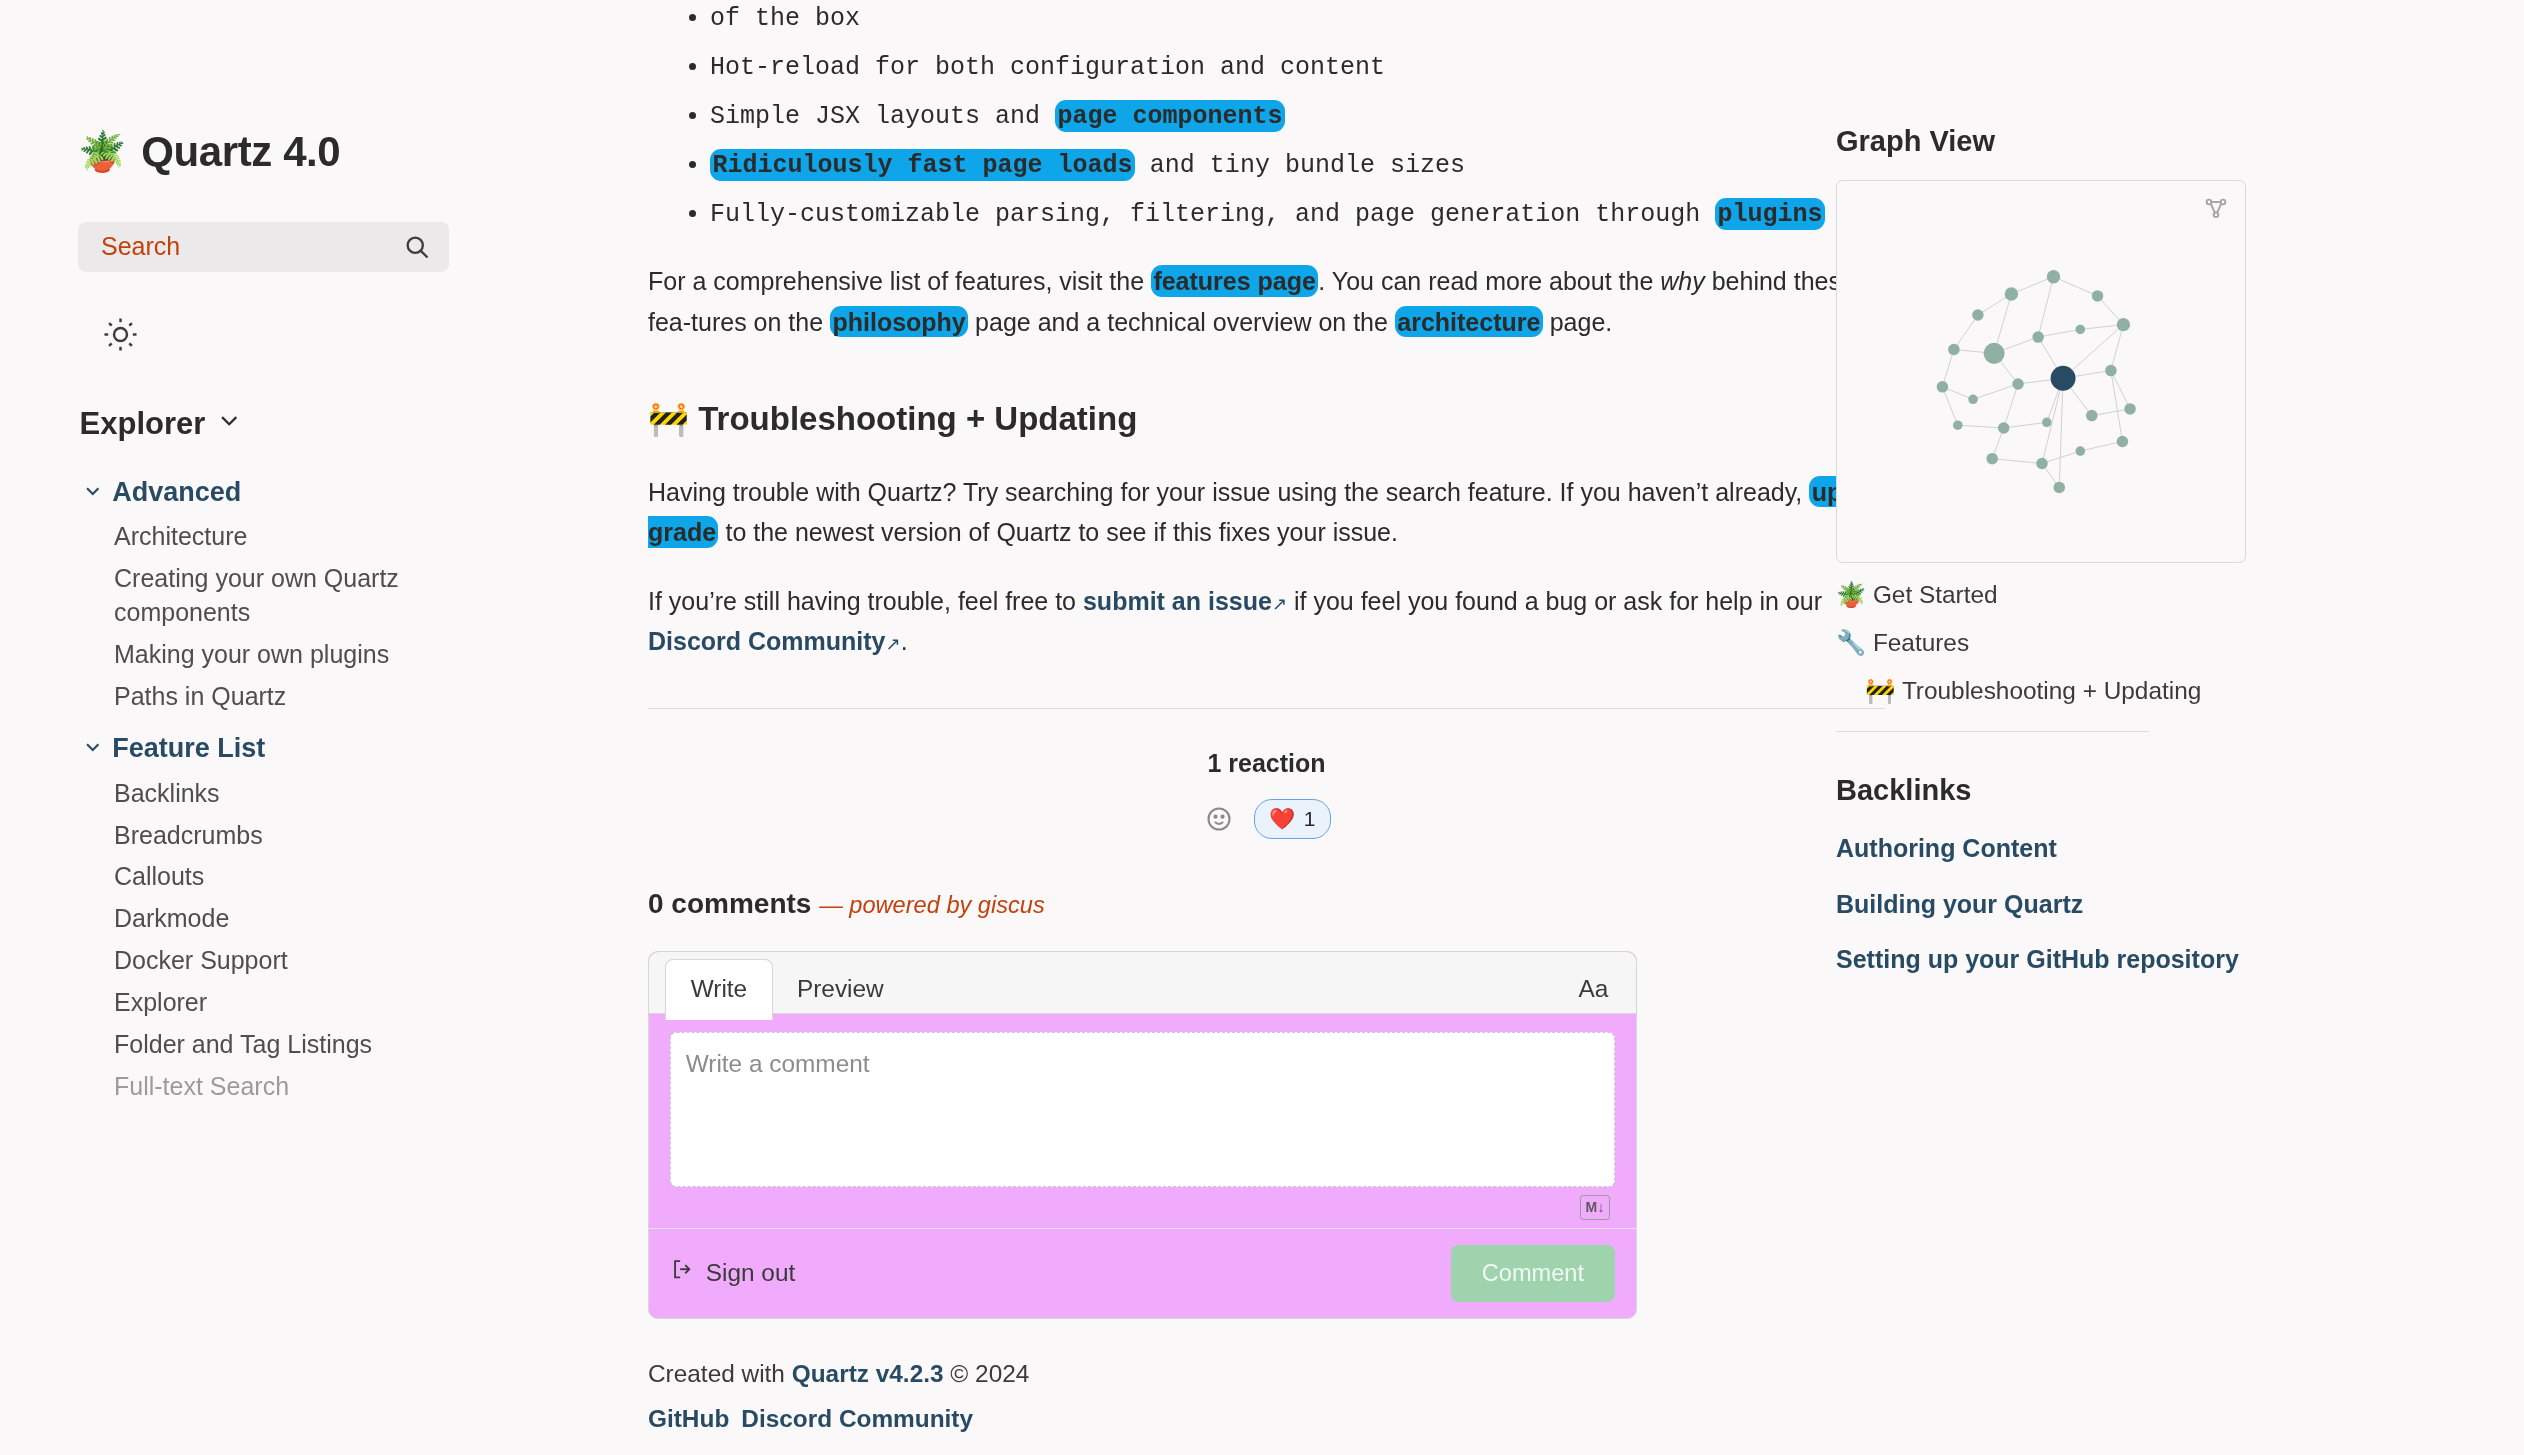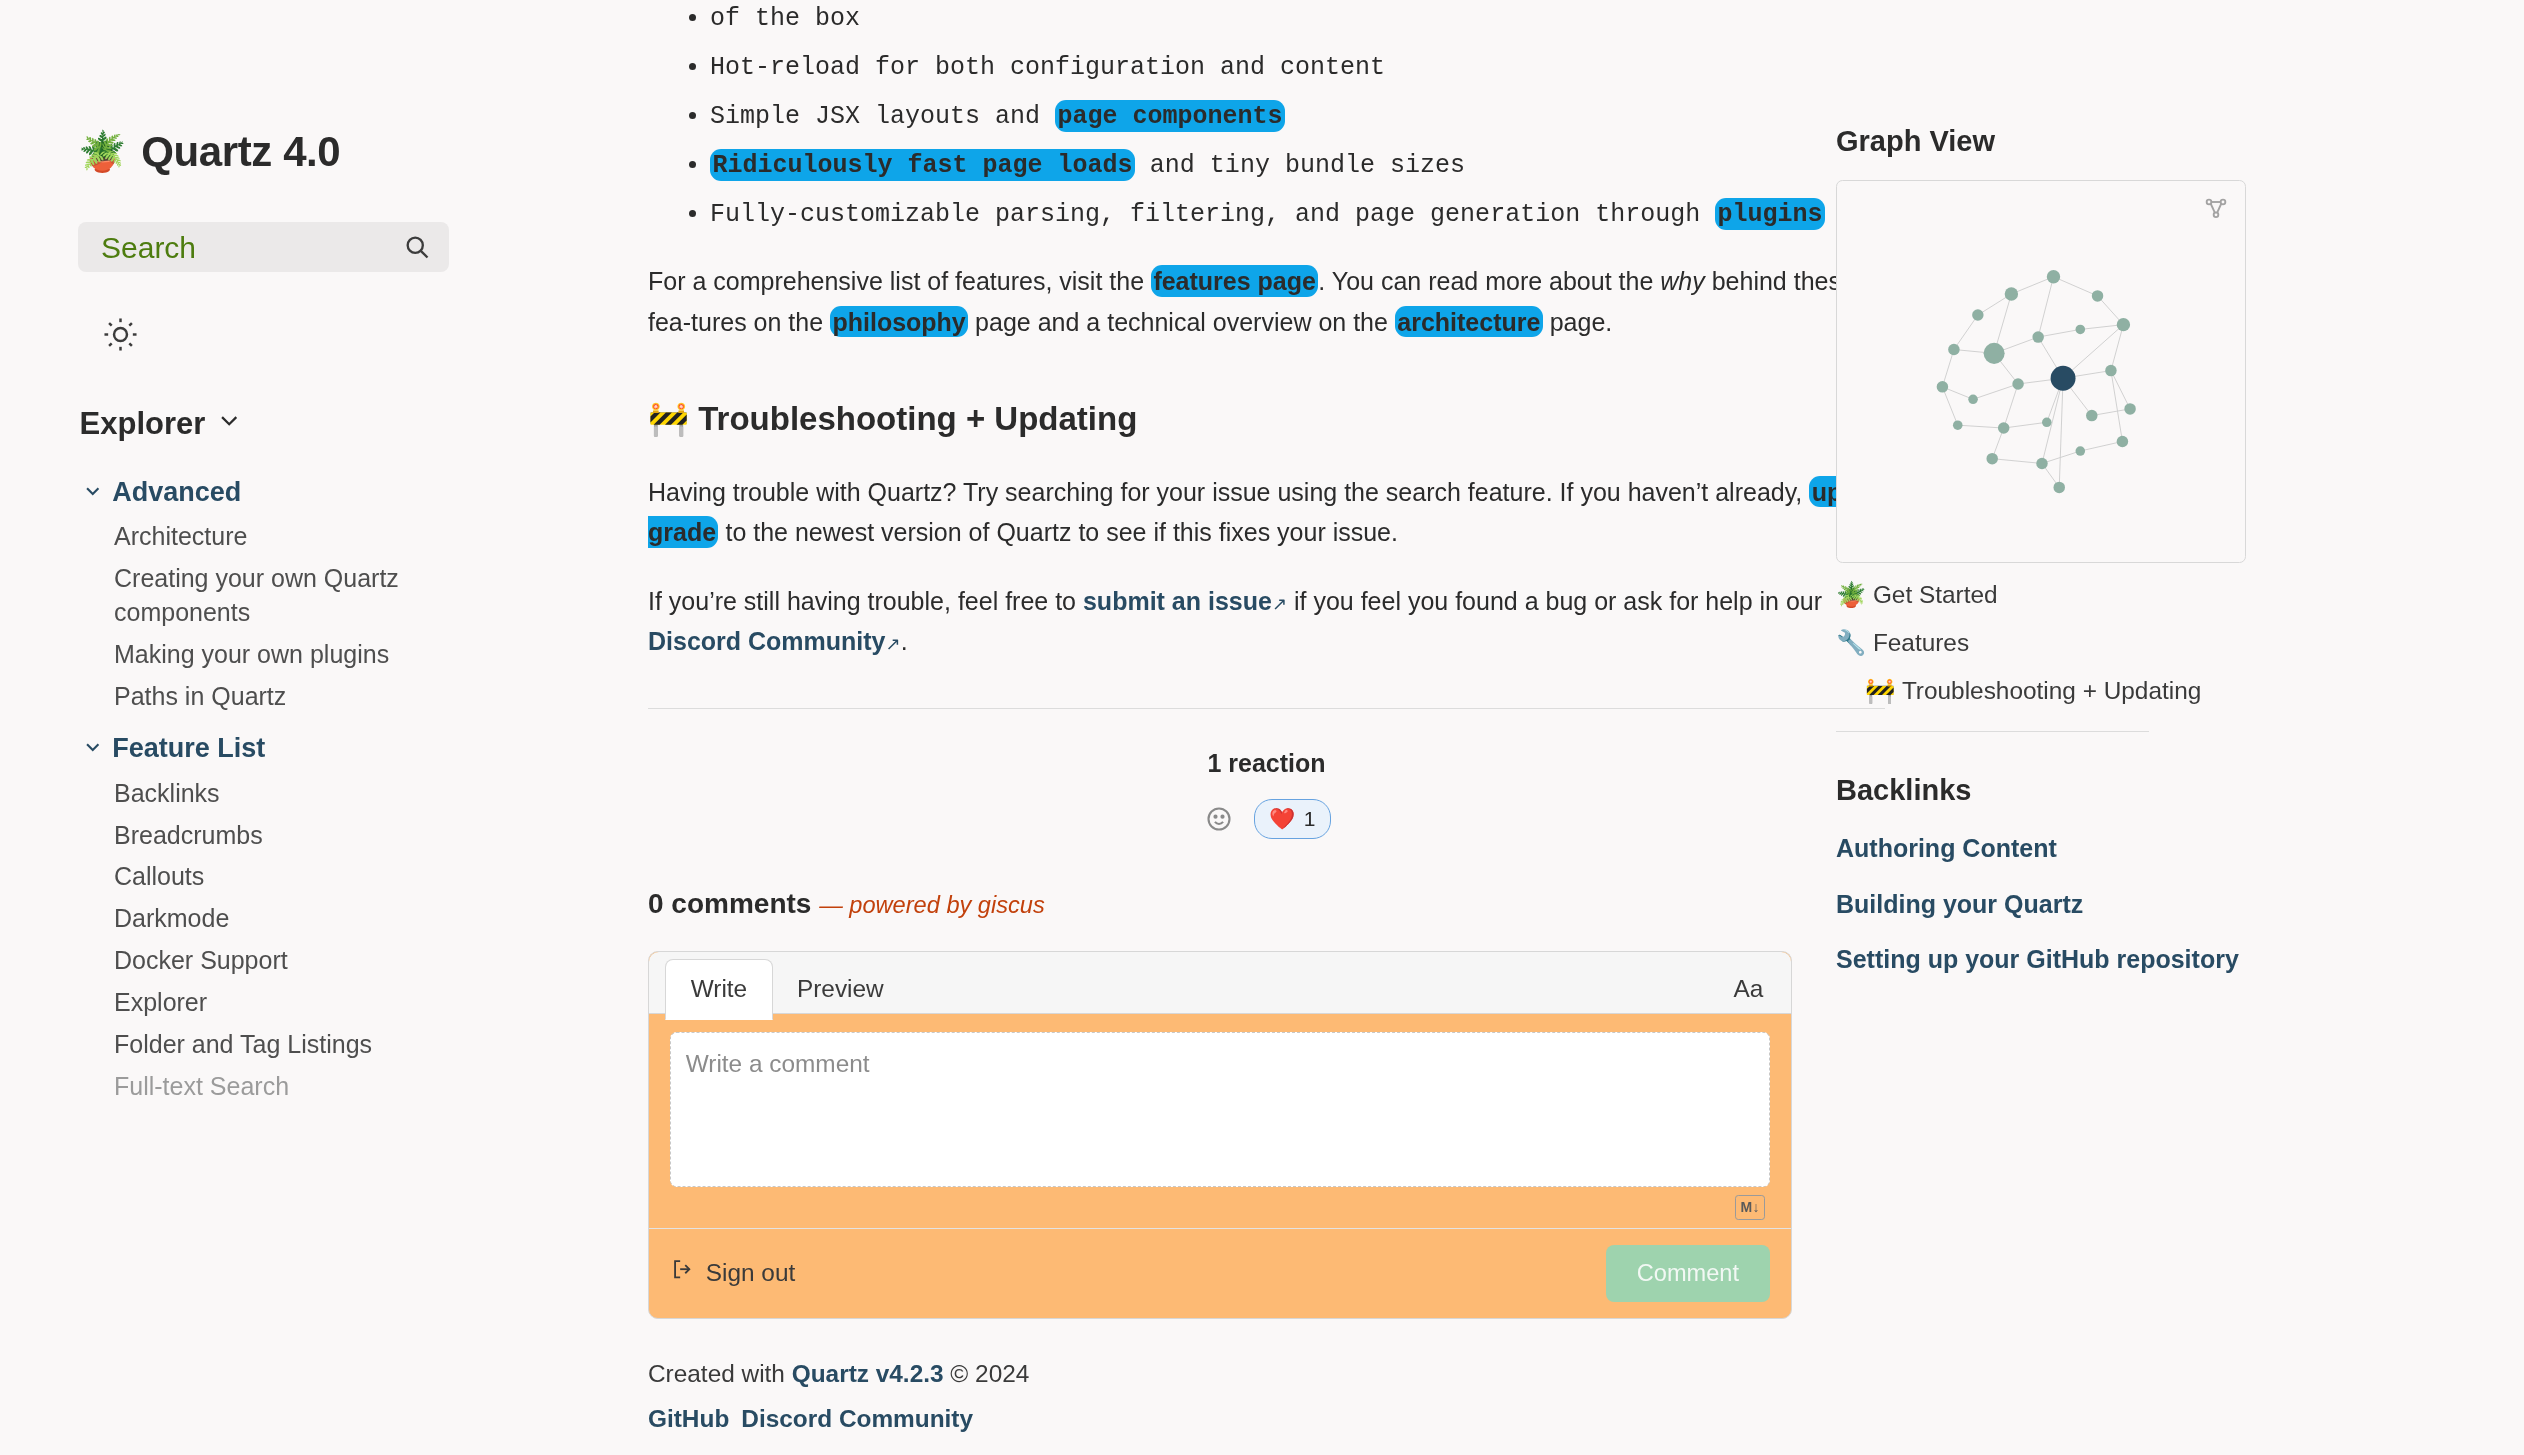--- a/index.html
+++ b/index.html
@@ -51,22 +51,22 @@
     height: 50px;
     background: #ebe9e9;
     border-radius: 8.1px;
     display: flex;
     align-items: center;
     justify-content: space-between;
     padding: 0 18px 0 23px;
     margin-bottom: 36px;
   }
   .search-placeholder {
-    color: #4d7c0f;
-    font-size: 30px;
+    color: #c2410c;
+    font-size: 25px;
   }
   .search-icon svg { display: block; }
 
   .darkmode-toggle {
     width: 52px; height: 52px;
     margin-left: 16.3px;
     margin-bottom: 41px;
     display: flex; align-items: center; justify-content: center;
   }
 
@@ -189,22 +189,22 @@
     margin-top: 44px;
     font-size: 28px;
   }
   .comments-head b { font-weight: bold; }
   .comments-head i { color: #c2410c; font-style: italic; font-size: 23.6px; }
 
   .comment-box {
     margin-top: 26px;
     border: 0.8px solid #d7d7d7;
     border-radius: 9.8px;
-    background: #fdba74;
-    width: 1144px;
+    background: #f0abfc;
+    width: 989px;
   }
   .cb-tabs {
     display: flex;
     align-items: center;
     border-bottom: 0.8px solid #d7d7d7;
     background: #f6f6f6;
     border-radius: 9.8px 9.8px 0 0;
     padding: 13px 16.3px 0 16.3px;
     position: relative;
     height: 62px;

